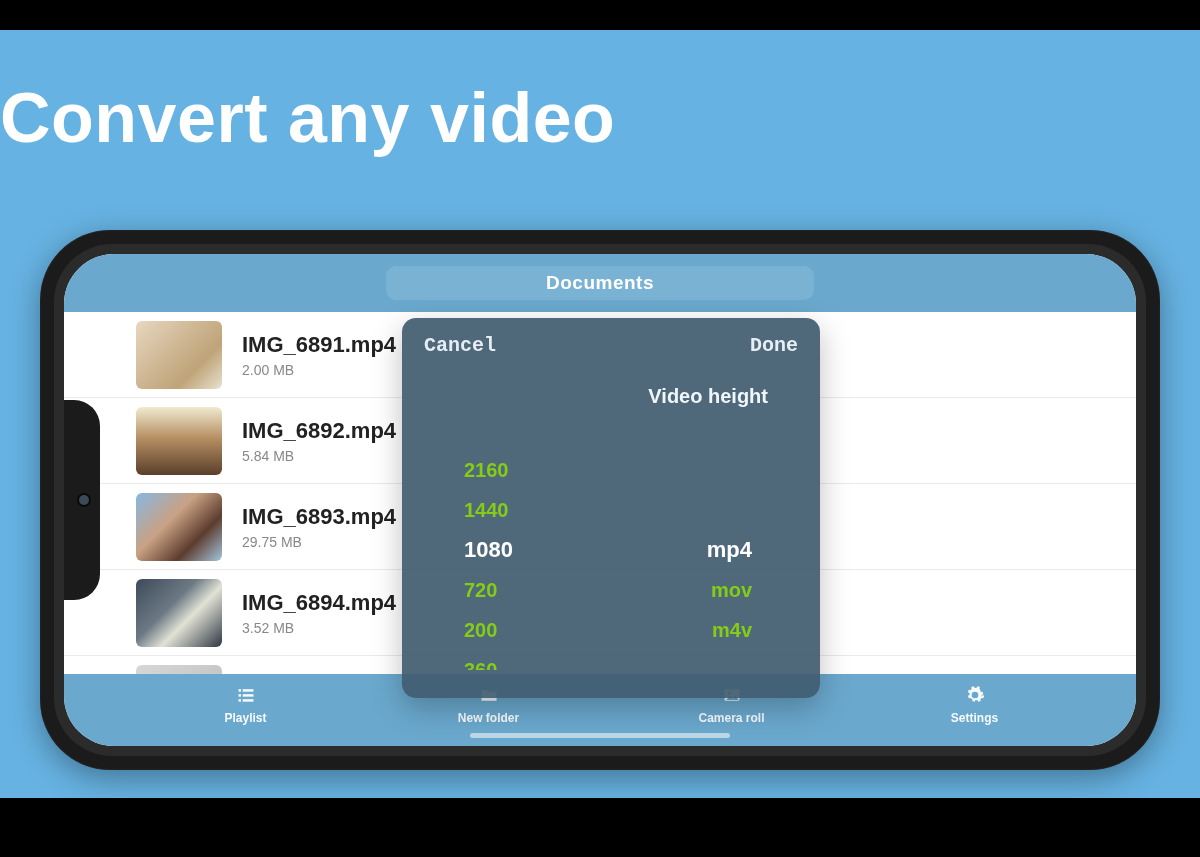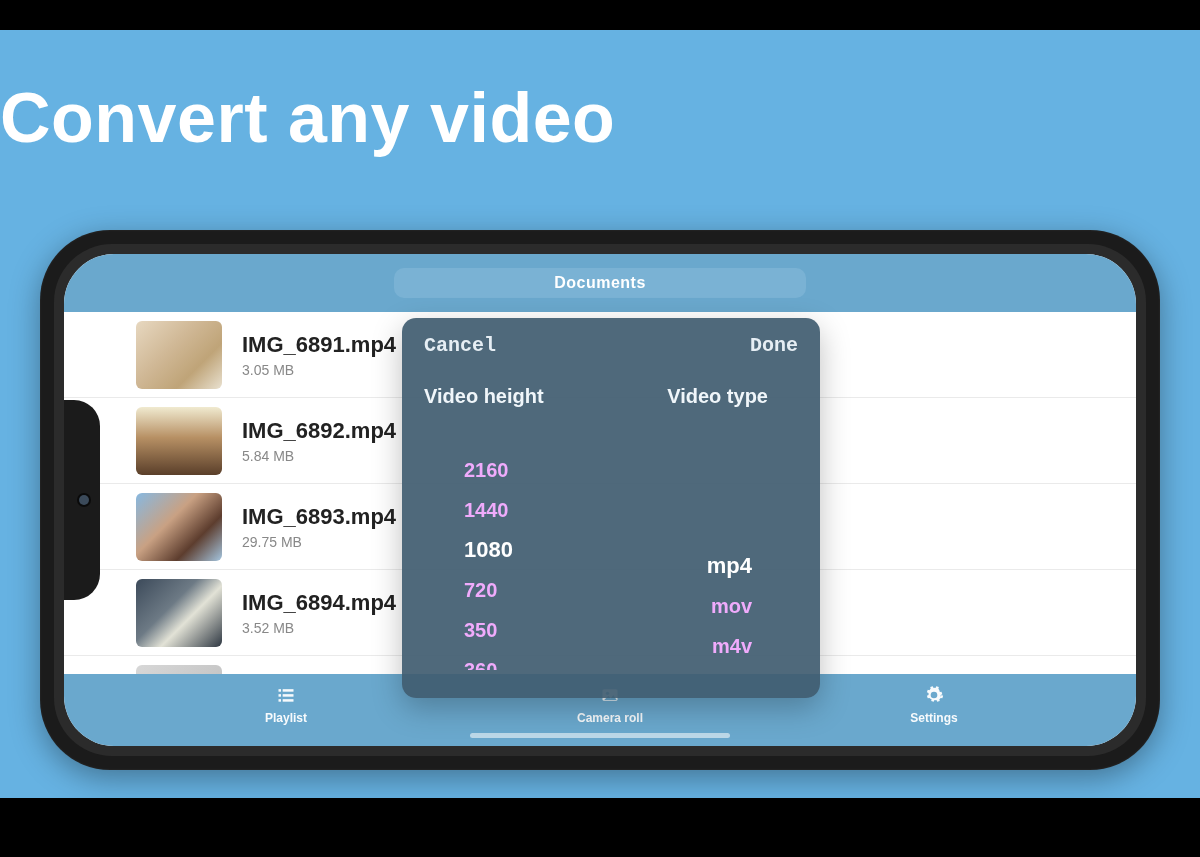--- a/index.html
+++ b/index.html
@@ -89,21 +89,21 @@
     height: 58px;
     background: #6aa8cd;
     display: flex;
     align-items: center;
     justify-content: center;
   }
   .titlepill {
     background: #7ab2d4;
     color: #fff;
     font-weight: 700;
-    font-size: 16px;
+    font-size: 19px;
     padding: 6px 160px;
     border-radius: 10px;
     letter-spacing: 0.5px;
   }
 
   .list {
     position: absolute;
     top: 58px;
     bottom: 72px;
     left: 0;
@@ -216,30 +216,30 @@
   .wheel ul {
     list-style: none;
     position: absolute;
     left: 0; right: 0;
   }
   .wheel li {
     height: 40px;
     line-height: 40px;
     font-size: 20px;
     font-weight: 600;
-    color: #f0abfc;
+    color: #84cc16;
     text-align: center;
   }
   .wheel.left li { text-align: left; padding-left: 40px; }
   .wheel.right li { text-align: right; padding-right: 46px; }
   .wheel li.sel { color: #fff; font-size: 22px; font-weight: 700; }
 
   
   .wheel.left ul  { top: 20px; } 
-  .wheel.right ul { top: 100px; margin-top: 16px; } 
+  .wheel.right ul { top: 100px; } 
 </style>
 </head>
 <body>
 
 <div class="stage">
   <div class="hero">
 
     <div class="headline">Convert any video</div>
 
     <div class="phone">
@@ -252,21 +252,21 @@
 
           <div class="topbar">
             <div class="titlepill">Documents</div>
           </div>
 
           <div class="list">
             <div class="row">
               <div class="thumb t1"></div>
               <div class="meta">
                 <div class="fname">IMG_6891.mp4</div>
-                <div class="fsize">3.05 MB</div>
+                <div class="fsize">2.00 MB</div>
               </div>
             </div>
             <div class="row">
               <div class="thumb t2"></div>
               <div class="meta">
                 <div class="fname">IMG_6892.mp4</div>
                 <div class="fsize">5.84 MB</div>
               </div>
             </div>
             <div class="row">
@@ -299,20 +299,28 @@
                     <rect x="8" y="11" width="13" height="3"></rect>
                     <rect x="3" y="17" width="3" height="3"></rect>
                     <rect x="8" y="17" width="13" height="3"></rect>
                   </svg>
               </span>
               <span>Playlist</span>
             </div>
             <div class="tab">
               <span>
                 <svg viewBox="0 0 24 24">
+                    <path d="M3 6h6l2 2h10v11H3z"></path>
+                  </svg>
+              </span>
+              <span>New folder</span>
+            </div>
+            <div class="tab">
+              <span>
+                <svg viewBox="0 0 24 24">
                     <rect x="3" y="5" width="18" height="14" rx="2"></rect>
                     <circle cx="9" cy="10" r="2" fill="#6aa8cd"></circle>
                     <path d="M5 18l5-5 3 3 3-4 4 6z" fill="#6aa8cd"></path>
                   </svg>
               </span>
               <span>Camera roll</span>
             </div>
             <div class="tab">
               <span>
                 <svg viewBox="0 0 24 24">
@@ -325,30 +333,29 @@
 
           <div class="homeind"></div>
 
           <div class="modal">
             <div class="mhead">
               <span>Cancel</span>
               <span>Done</span>
             </div>
             <div class="labels">
               <div>Video height</div>
-              <div>Video type</div>
             </div>
             <div class="wheels">
               <div class="wheel left">
                 <ul id="height-wheel">
                     <li>2160</li>
                     <li>1440</li>
                     <li class="sel">1080</li>
                     <li>720</li>
-                    <li>350</li>
+                    <li>200</li>
                     <li>360</li>
                   </ul>
               </div>
               <div class="wheel right">
                 <ul id="type-wheel">
                     <li class="sel">mp4</li>
                     <li>mov</li>
                     <li>m4v</li>
                   </ul>
               </div>

